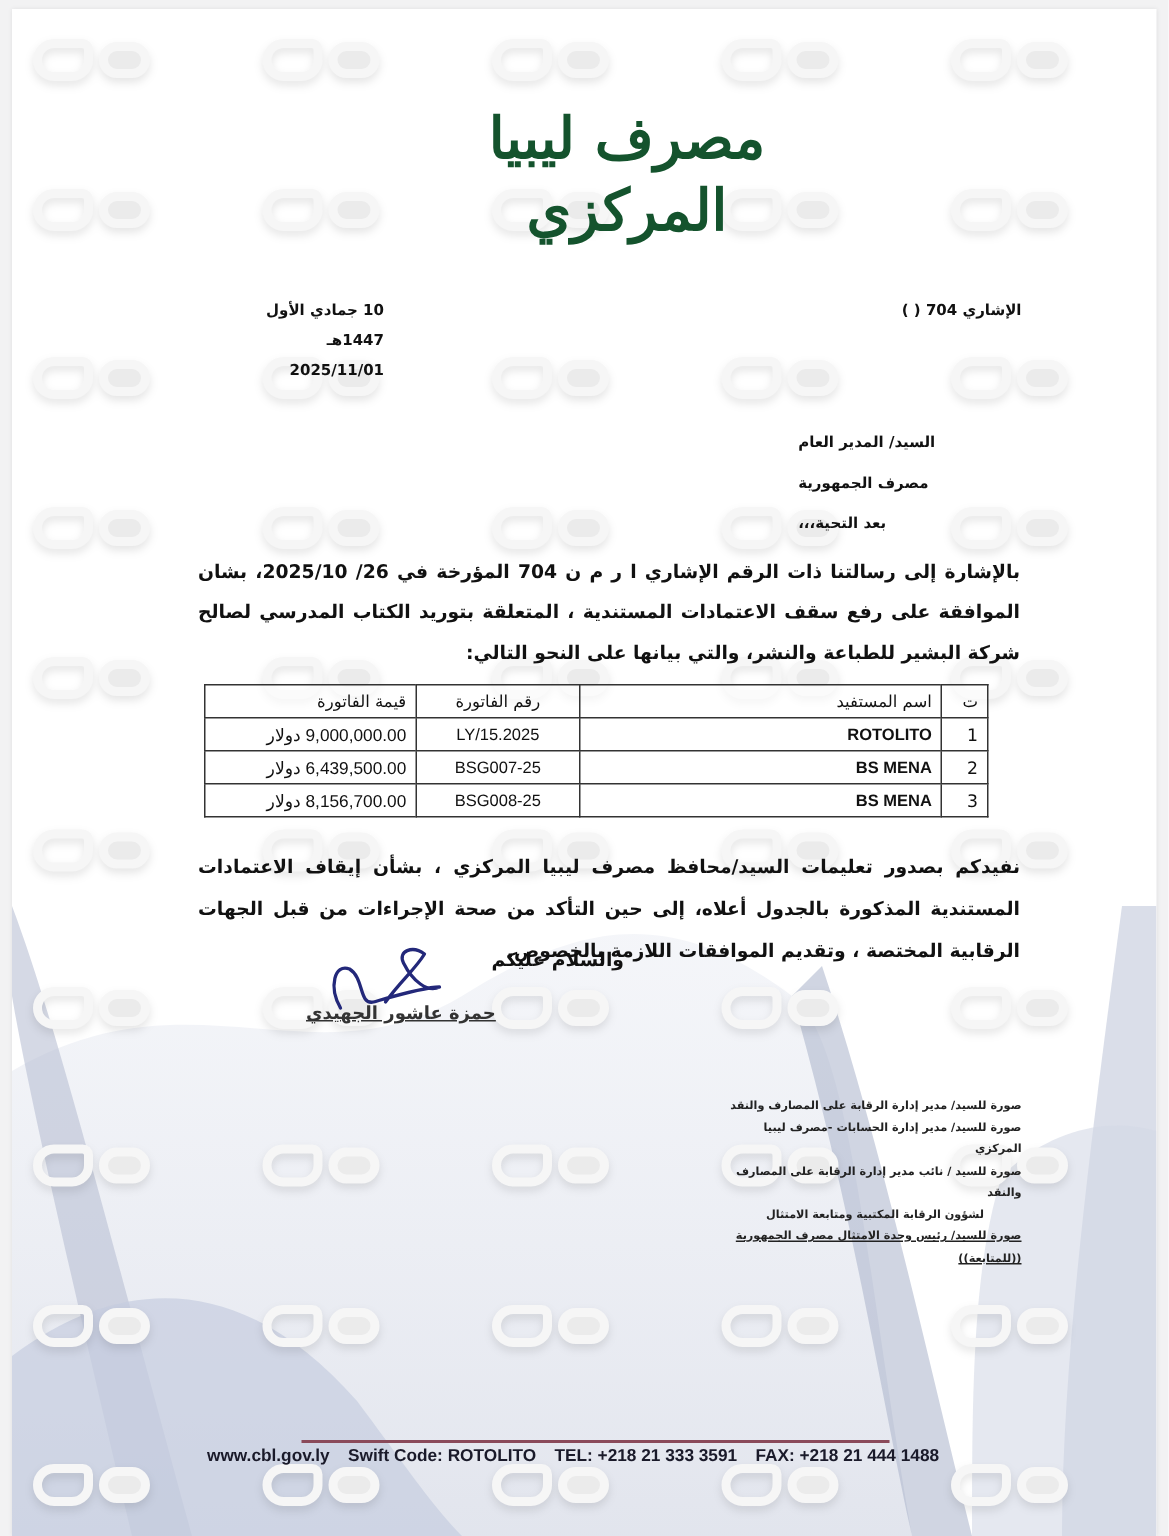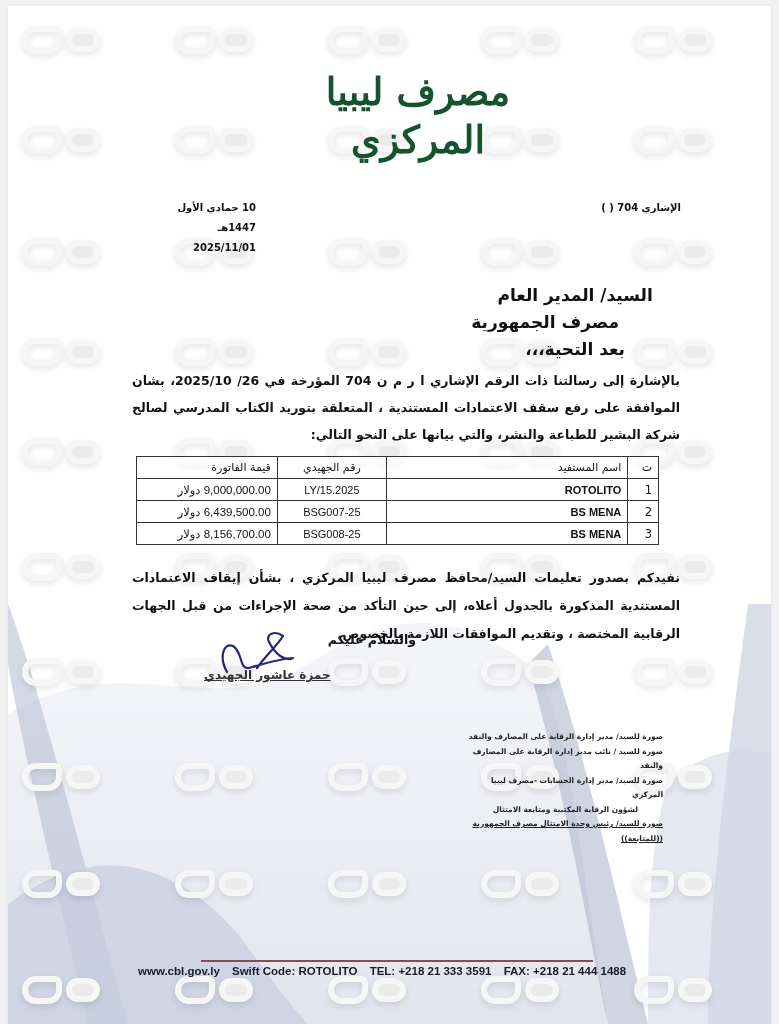--- a/index.html
+++ b/index.html
@@ -42,21 +42,21 @@
     }
     .address {
       position: absolute; left: 262px; top: 121px; width: 280px;
       direction: rtl; text-align: right; font-size: 11.5px; font-weight: bold; color: #222;
     }
     .address .po { font-family: "Liberation Sans", sans-serif; font-size: 13px; }
 
     .ref { position: absolute; right: 90px; top: 196px; direction: rtl; font-size: 10px; font-weight: bold; }
     .date-block { position: absolute; left: 148px; top: 192px; direction: rtl; text-align: right; font-size: 10px; font-weight: bold; line-height: 20px; width: 100px; }
 
-    .addressee { position: absolute; right: 92px; top: 276px; direction: rtl; text-align: center; font-size: 17px; font-weight: bold; line-height: 27px; }
+    .addressee { position: absolute; right: 92px; top: 276px; direction: rtl; text-align: left; font-size: 10px; font-weight: bold; line-height: 27px; }
     .addressee .bank { padding-right: 60px; }
 
     .para { position: absolute; left: 124px; width: 548px; direction: rtl; text-align: justify; font-size: 12.5px; font-weight: bold; line-height: 27px; }
     .para1 { top: 361px; }
     .para2 { top: 558px; line-height: 28px; }
 
     table.invoices {
       position: absolute; left: 128px; top: 450px; width: 523px;
       border-collapse: collapse; direction: rtl; font-size: 11.5px;
       background: rgba(255,255,255,0.6);
@@ -70,21 +70,21 @@
     .col-inv { width: 90px; text-align: center; font-family: "Liberation Sans", sans-serif; font-size: 11px; }
     .col-val { width: 120px; text-align: right; font-family: "Liberation Sans", sans-serif; font-size: 11.5px; margin-top: 41px; }
     th.col-name, th.col-inv, th.col-val { font-family: "DejaVu Sans", sans-serif; font-weight: normal !important; }
     th.col-val { text-align: right; }
 
     .greeting { position: absolute; right: 355px; top: 626px; direction: rtl; font-size: 12.5px; font-weight: bold; }
     .signature { position: absolute; left: 205px; top: 622px; width: 90px; height: 50px; }
     .signer-name { position: absolute; left: 196px; top: 662px; direction: rtl; font-size: 12px; font-weight: bold; color: #333; text-decoration: underline; }
     .signer-title { position: absolute; left: 140px; top: 688px; direction: rtl; font-size: 12px; font-weight: bold; }
 
-    .cc-list { position: absolute; right: 108px; top: 724px; direction: rtl; font-size: 7.5px; font-weight: bold; line-height: 14.5px; color: #222; width: 200px; }
+    .cc-list { position: absolute; right: 90px; top: 724px; direction: rtl; font-size: 7.5px; font-weight: bold; line-height: 14.5px; color: #222; width: 200px; }
     .cc-list .indent { padding-right: 25px; }
     .cc-list .ul { text-decoration: underline; }
 
     .footer-line { position: absolute; left: 193px; top: 954px; width: 392px; height: 1.5px; background: #8a4a5a; }
     .footer { position: absolute; left: 130px; top: 959px; width: 520px; font-family: "Liberation Sans", sans-serif; font-size: 11.5px; font-weight: bold; color: #1a1a2a; white-space: nowrap; }
     .footer span { margin-right: 9px; }
   </style>
 </head>
 <body>
 
@@ -323,21 +323,21 @@
       <div>بعد التحية،،،</div>
     </div>
 
     <div class="para para1">بالإشارة إلى رسالتنا ذات الرقم الإشاري ا ر م ن 704 المؤرخة في 26/ 2025/10، بشان الموافقة على رفع سقف الاعتمادات المستندية ، المتعلقة بتوريد الكتاب المدرسي لصالح شركة البشير للطباعة والنشر، والتي بيانها على النحو التالي:</div>
 
     <table class="invoices">
       <thead>
         <tr>
           <th class="col-num">ت</th>
           <th class="col-name">اسم المستفيد</th>
-          <th class="col-inv">رقم الجهيدي</th>
+          <th class="col-inv">رقم الفاتورة</th>
           <th class="col-val">قيمة الفاتورة</th>
         </tr>
       </thead>
       <tbody>
         <tr>
           <td class="col-num">1</td>
           <td class="col-name">ROTOLITO</td>
           <td class="col-inv">LY/15.2025</td>
           <td class="col-val">9,000,000.00 دولار</td>
         </tr>
@@ -360,22 +360,22 @@
 
     <div class="greeting">والسلام عليكم</div>
 
     <svg class="signature" viewBox="0 0 90 50">
       <path d="M14,44 C6,30 10,14 20,18 C30,24 26,42 36,40 C50,36 70,30 80,30 C72,34 62,26 56,14 C52,6 62,2 70,8 C64,18 54,26 44,40" fill="none" stroke="#23287a" stroke-width="2.2" stroke-linecap="round" stroke-linejoin="round"></path>
     </svg>
     <div class="signer-name">حمزة عاشور الجهيدي</div>
 
     <div class="cc-list">
       <div>صورة للسيد/ مدير إدارة الرقابة على المصارف والنقد</div>
+      <div>صورة للسيد/ مدير إدارة الحسابات -مصرف ليبيا المركزي</div>
       <div>صورة للسيد / نائب مدير إدارة الرقابة على المصارف والنقد</div>
-      <div>صورة للسيد/ مدير إدارة الحسابات -مصرف ليبيا المركزي</div>
       <div class="indent">لشؤون الرقابة المكتبية ومتابعة الامتثال</div>
       <div class="ul">صورة للسيد/ رئيس وحدة الامتثال مصرف الجمهورية ((للمتابعة))</div>
     </div>
 
     <div class="footer-line"></div>
     <div class="footer">
       <span>www.cbl.gov.ly</span>
       <span>Swift Code: ROTOLITO</span>
       <span>TEL: +218 21 333 3591</span>
       <span>FAX: +218 21 444 1488</span>

